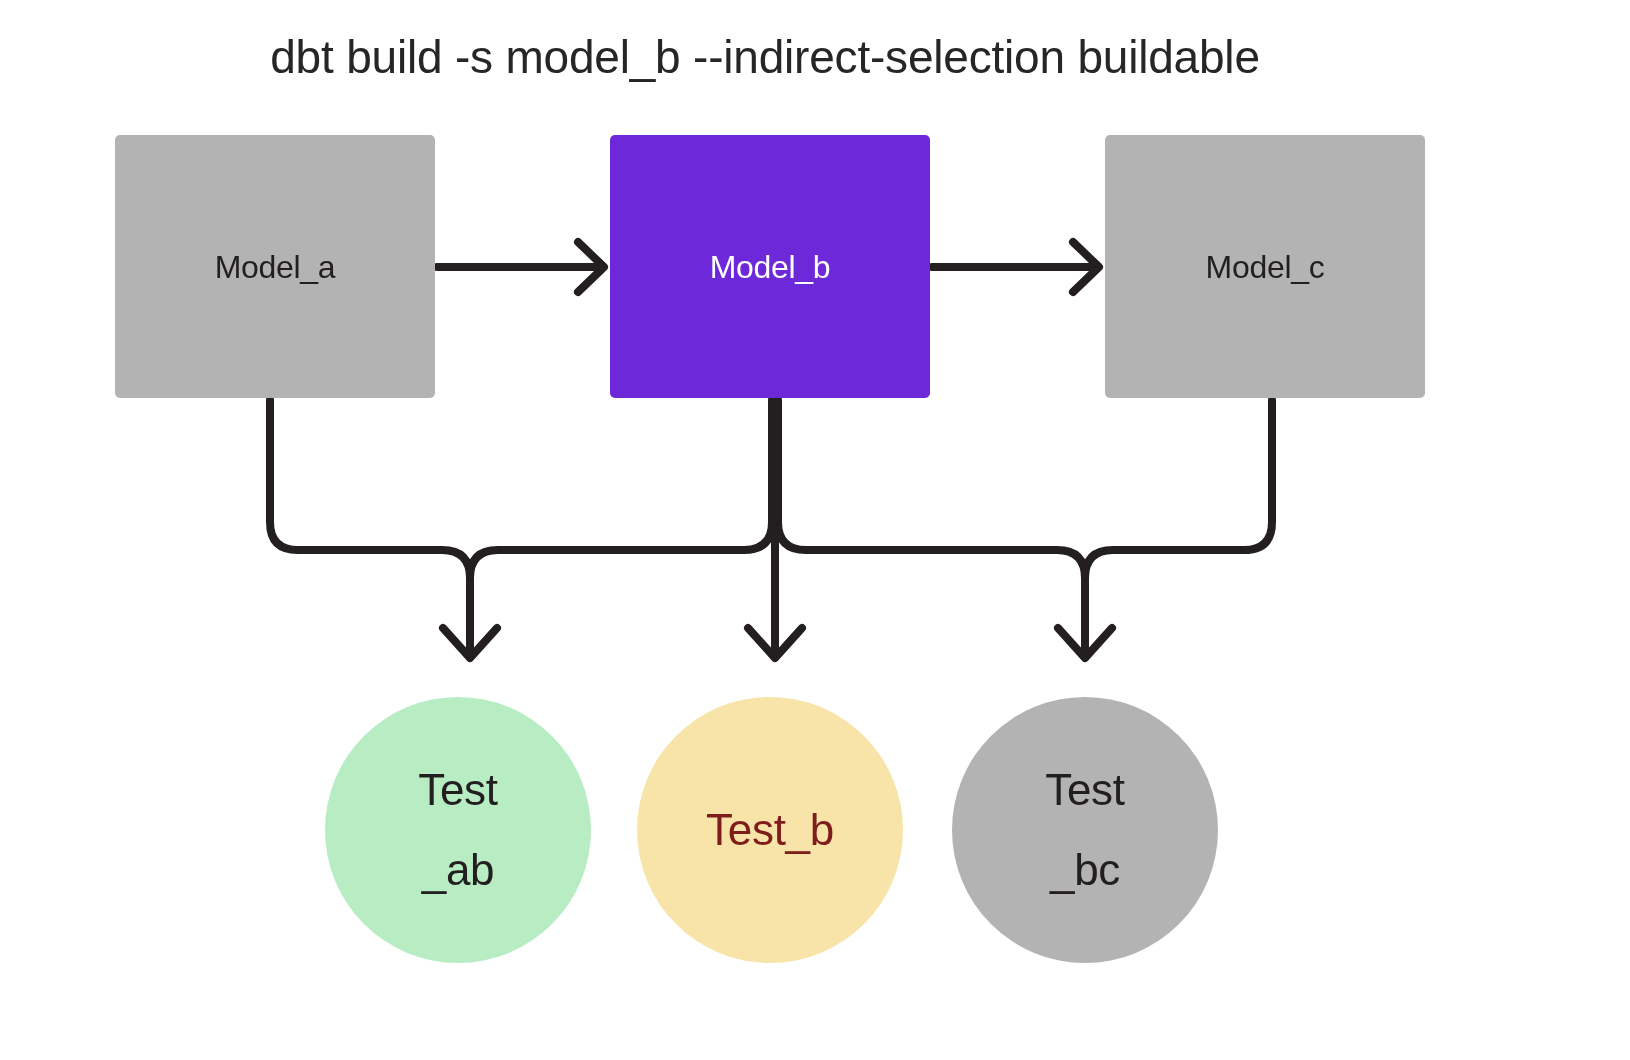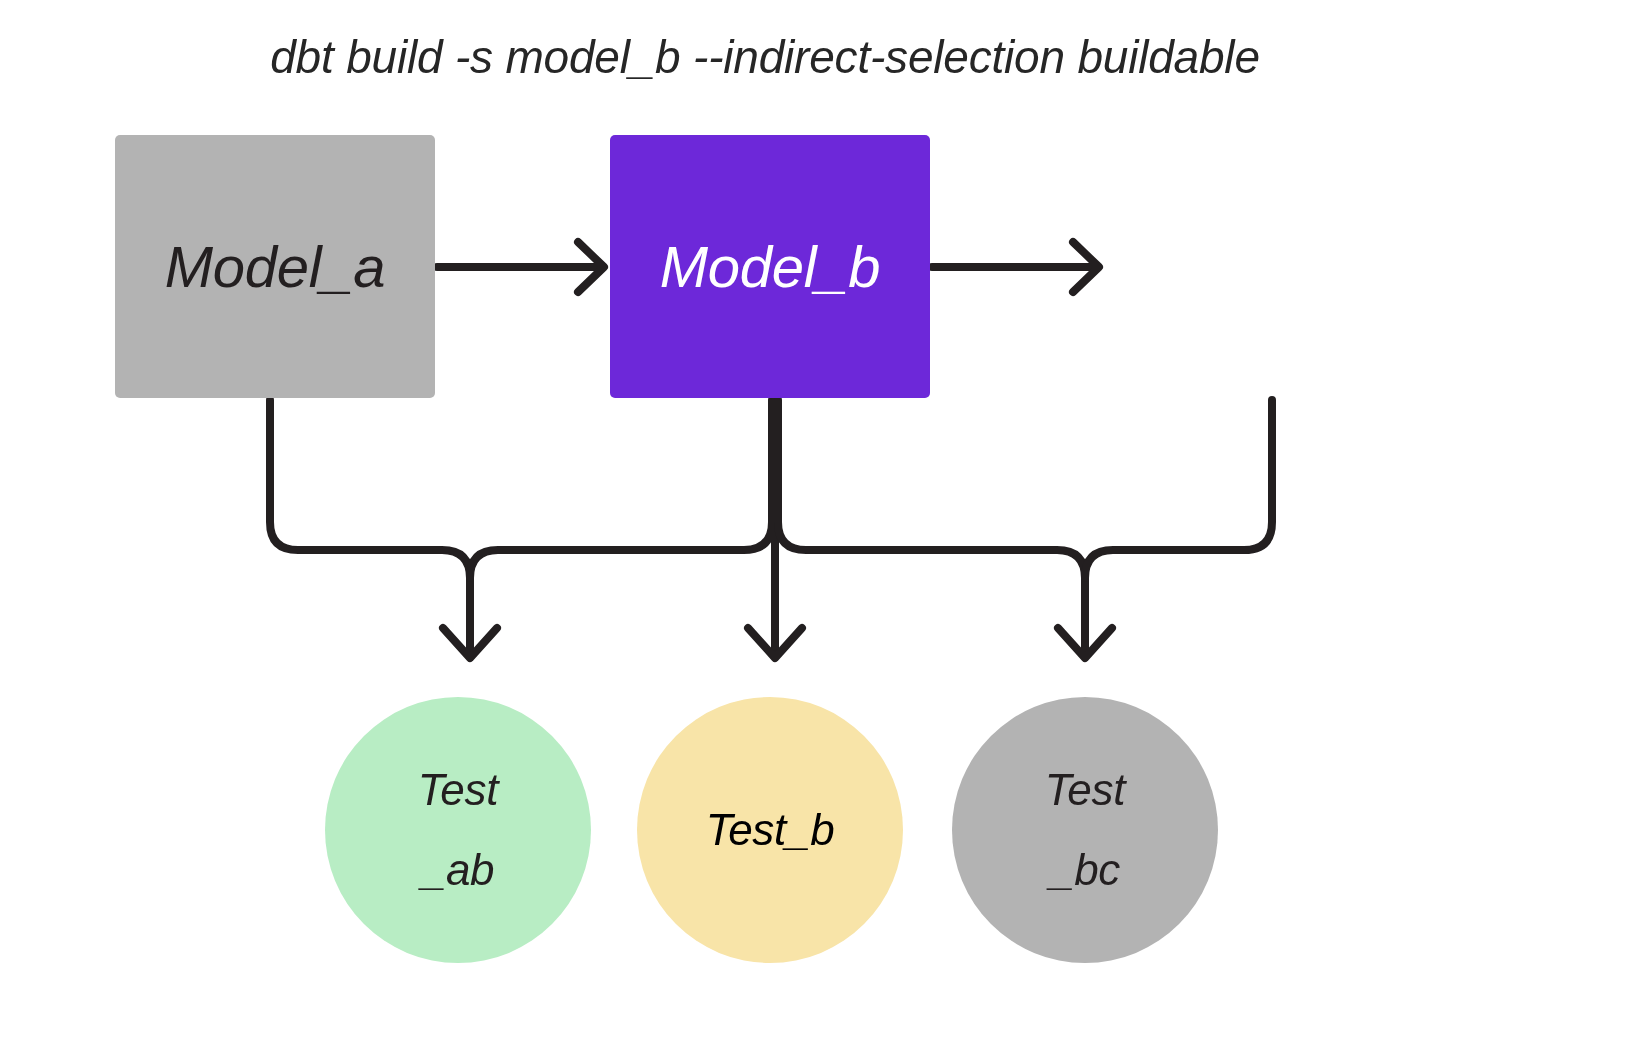--- a/index.html
+++ b/index.html
@@ -9,21 +9,20 @@
   }
   body {
     font-family: "Liberation Sans", sans-serif;
   }
   #canvas {
     position: relative;
     width: 1630px;
     height: 1060px;
     background: #ffffff;
     overflow: hidden;
-    font-style: italic;
   }
   #diagram-title {
     position: absolute;
     left: 0;
     top: 28px;
     width: 1530px;
     text-align: center;
     font-size: 46px;
     line-height: 58px;
     color: #262626;
@@ -33,21 +32,21 @@
   }
   .model-box {
     position: absolute;
     border-radius: 5px;
     display: flex;
     align-items: center;
     justify-content: center;
     box-sizing: border-box;
   }
   .model-label {
-    font-size: 58px;
+    font-size: 32px;
     line-height: 50px;
     font-weight: 400;
     letter-spacing: -0.3px;
     user-select: none;
   }
   .test-circle {
     position: absolute;
     border-radius: 50%;
     display: flex;
     align-items: center;
@@ -106,30 +105,33 @@
   </svg>
 
   <div class="model-box" style="left:115px; top:135px; width:320px; height:263px; background:#b3b3b3;">
     <span class="model-label" style="color:#231f20;">Model_a</span>
   </div>
 
   <div class="model-box" style="left:610px; top:135px; width:320px; height:263px; background:#6d28d9;">
     <span class="model-label" style="color:#ffffff;">Model_b</span>
   </div>
 
+  <div class="model-box" style="left:1105px; top:135px; width:320px; height:263px; background:#b3b3b3;">
+    <span class="model-label" style="color:#231f20;">Model_c</span>
+  </div>
 
   <div class="test-circle" style="left:325px; top:697px; width:266px; height:266px; background:#b8edc4;">
     <span class="test-label" style="color:#231f20;">
       <span class="ln">Test</span>
       <span class="ln">_ab</span>
     </span>
   </div>
 
   <div class="test-circle" style="left:637px; top:697px; width:266px; height:266px; background:#f8e4a8;">
-    <span class="test-label" style="color:#000000;">
+    <span class="test-label" style="color:#7f1d1d;">
       <span class="ln">Test_b</span>
     </span>
   </div>
 
   <div class="test-circle" style="left:952px; top:697px; width:266px; height:266px; background:#b3b3b3;">
     <span class="test-label" style="color:#231f20;">
       <span class="ln">Test</span>
       <span class="ln">_bc</span>
     </span>
   </div>

